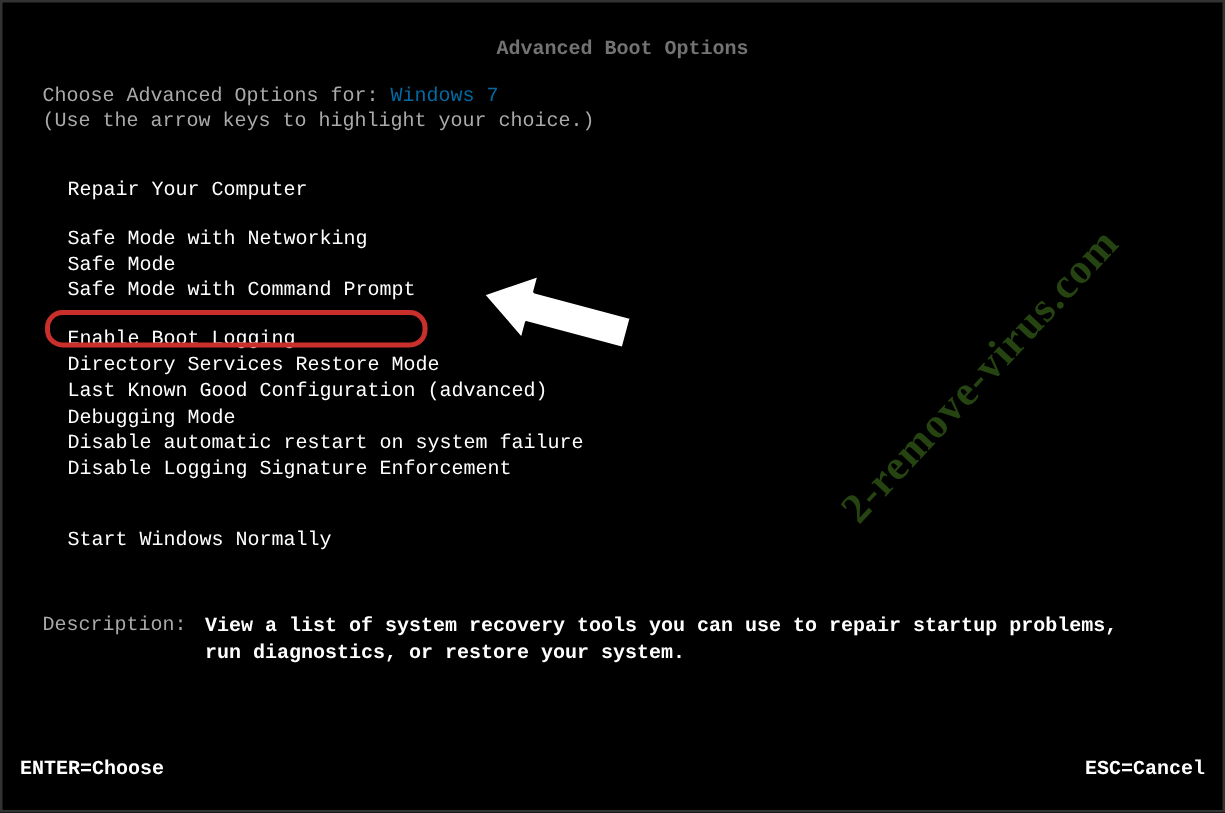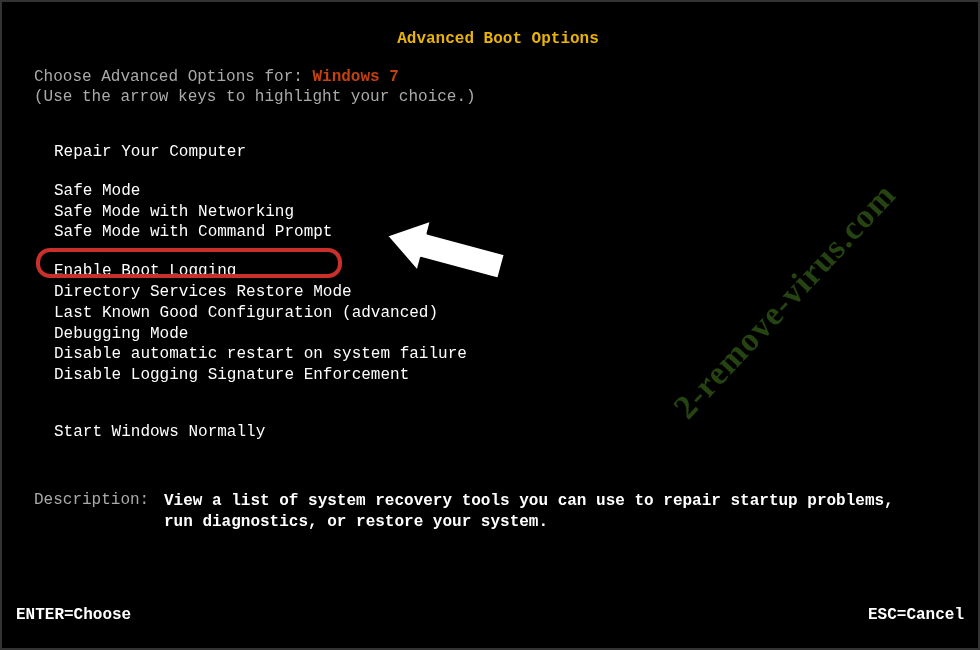--- a/index.html
+++ b/index.html
@@ -13,36 +13,36 @@
       background: #000;
       color: #aaa;
       font-family: "Courier New", monospace;
       font-size: 16px;
       position: relative;
       overflow: hidden;
       border: 2px solid #333;
     }
     .title {
       text-align: center;
-      color: #eab308;
+      color: #737373;
       font-weight: bold;
       padding-top: 28px;
       padding-bottom: 20px;
       padding-left: 16px;
     }
     .content {
       padding-left: 32px;
       padding-right: 32px;
     }
     .choose-line {
       margin-bottom: 2px;
     }
     .os-name {
-      color: #c2410c;
-      font-weight: bold;
+      color: #0369a1;
+      font-weight: normal;
     }
     .hint {
       margin-bottom: 36px;
     }
     .menu {
       padding-left: 20px;
     }
     .menu-item {
       color: #fff;
       line-height: 1.3;
@@ -124,22 +124,22 @@
 
 <div class="content">
   <div class="choose-line">
     <span>Choose Advanced Options for: </span><span class="os-name">Windows 7</span>
   </div>
   <div class="hint">(Use the arrow keys to highlight your choice.)</div>
 
   <div class="menu">
     <div class="menu-item">Repair Your Computer</div>
     <div class="gap"></div>
+    <div class="menu-item">Safe Mode with Networking</div>
     <div class="menu-item">Safe Mode</div>
-    <div class="menu-item">Safe Mode with Networking</div>
     <div class="menu-item highlighted">Safe Mode with Command Prompt</div>
     <div class="gap"></div>
     <div class="menu-item">Enable Boot Logging</div>
     <div class="menu-item">Directory Services Restore Mode</div>
     <div class="menu-item">Last Known Good Configuration (advanced)</div>
     <div class="menu-item">Debugging Mode</div>
     <div class="menu-item">Disable automatic restart on system failure</div>
     <div class="menu-item">Disable Logging Signature Enforcement</div>
     <div class="gap"></div>
     <div class="gap"></div>

